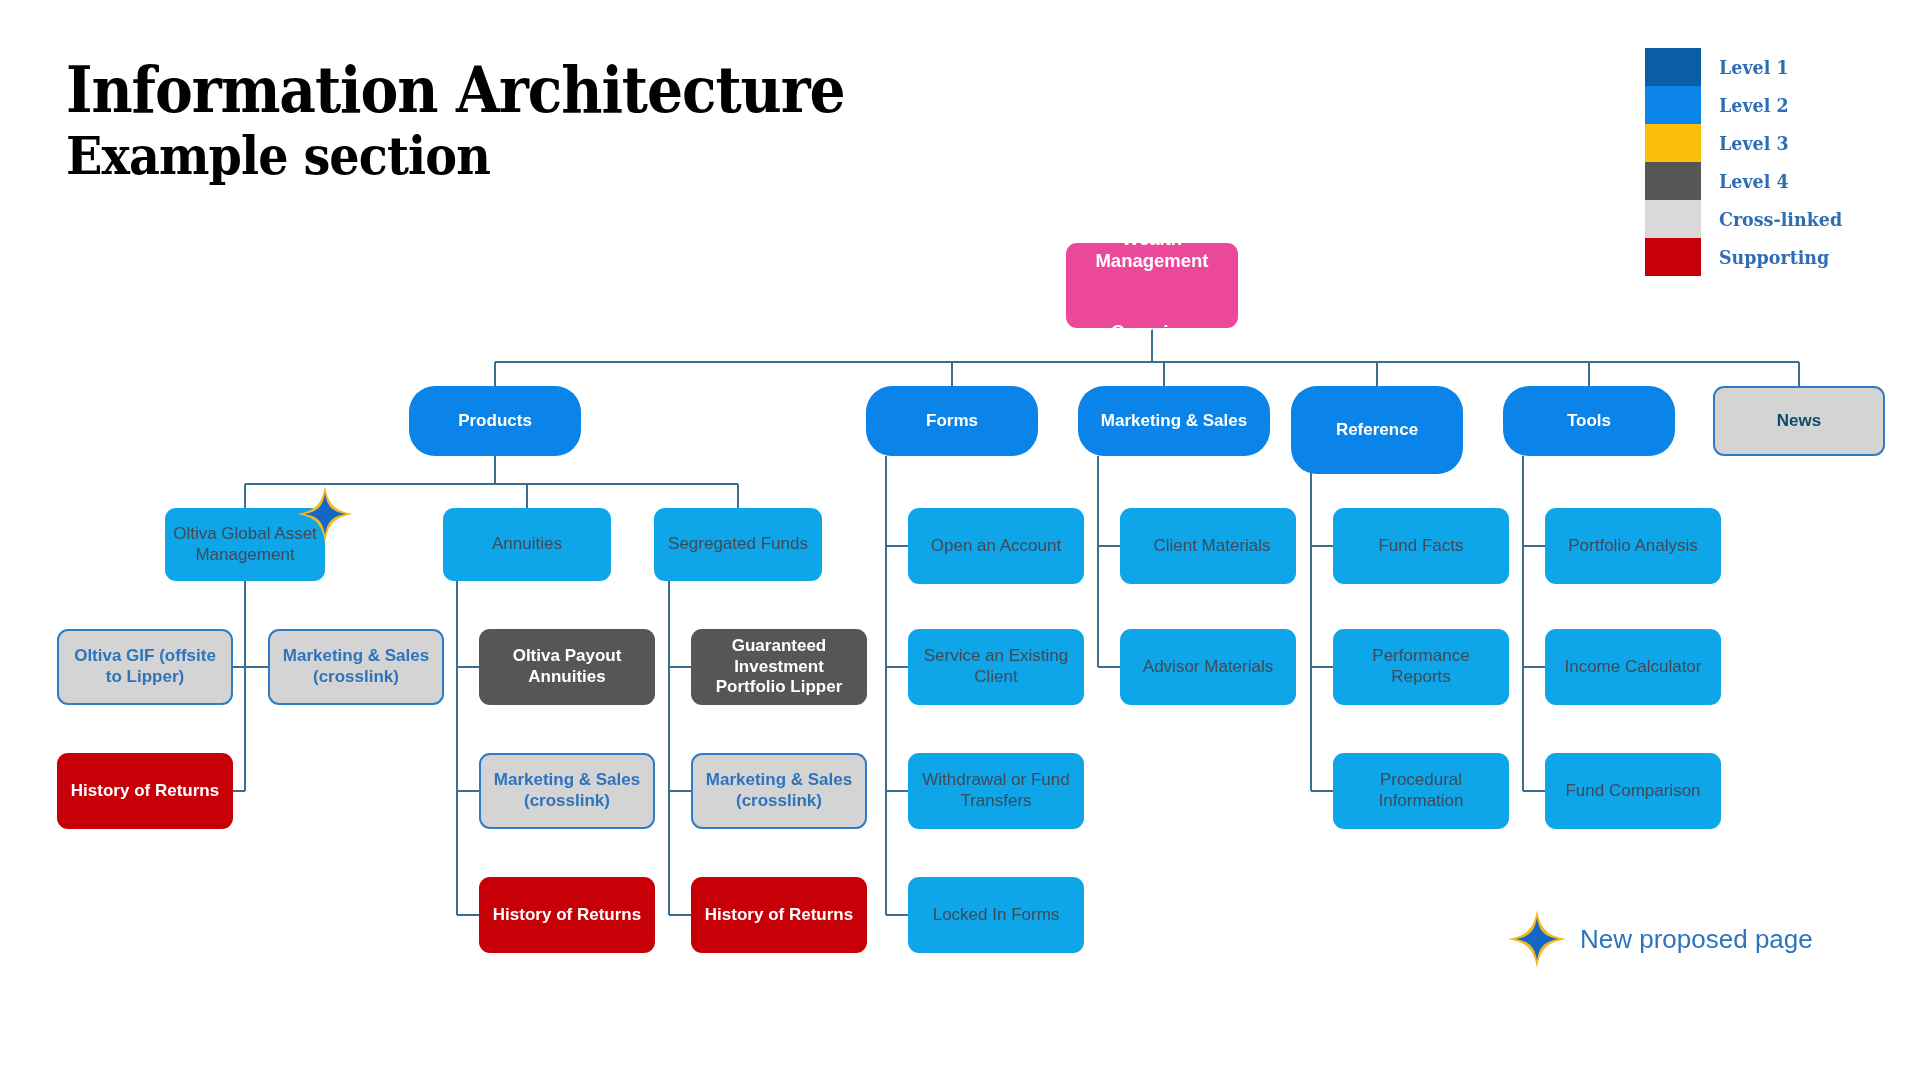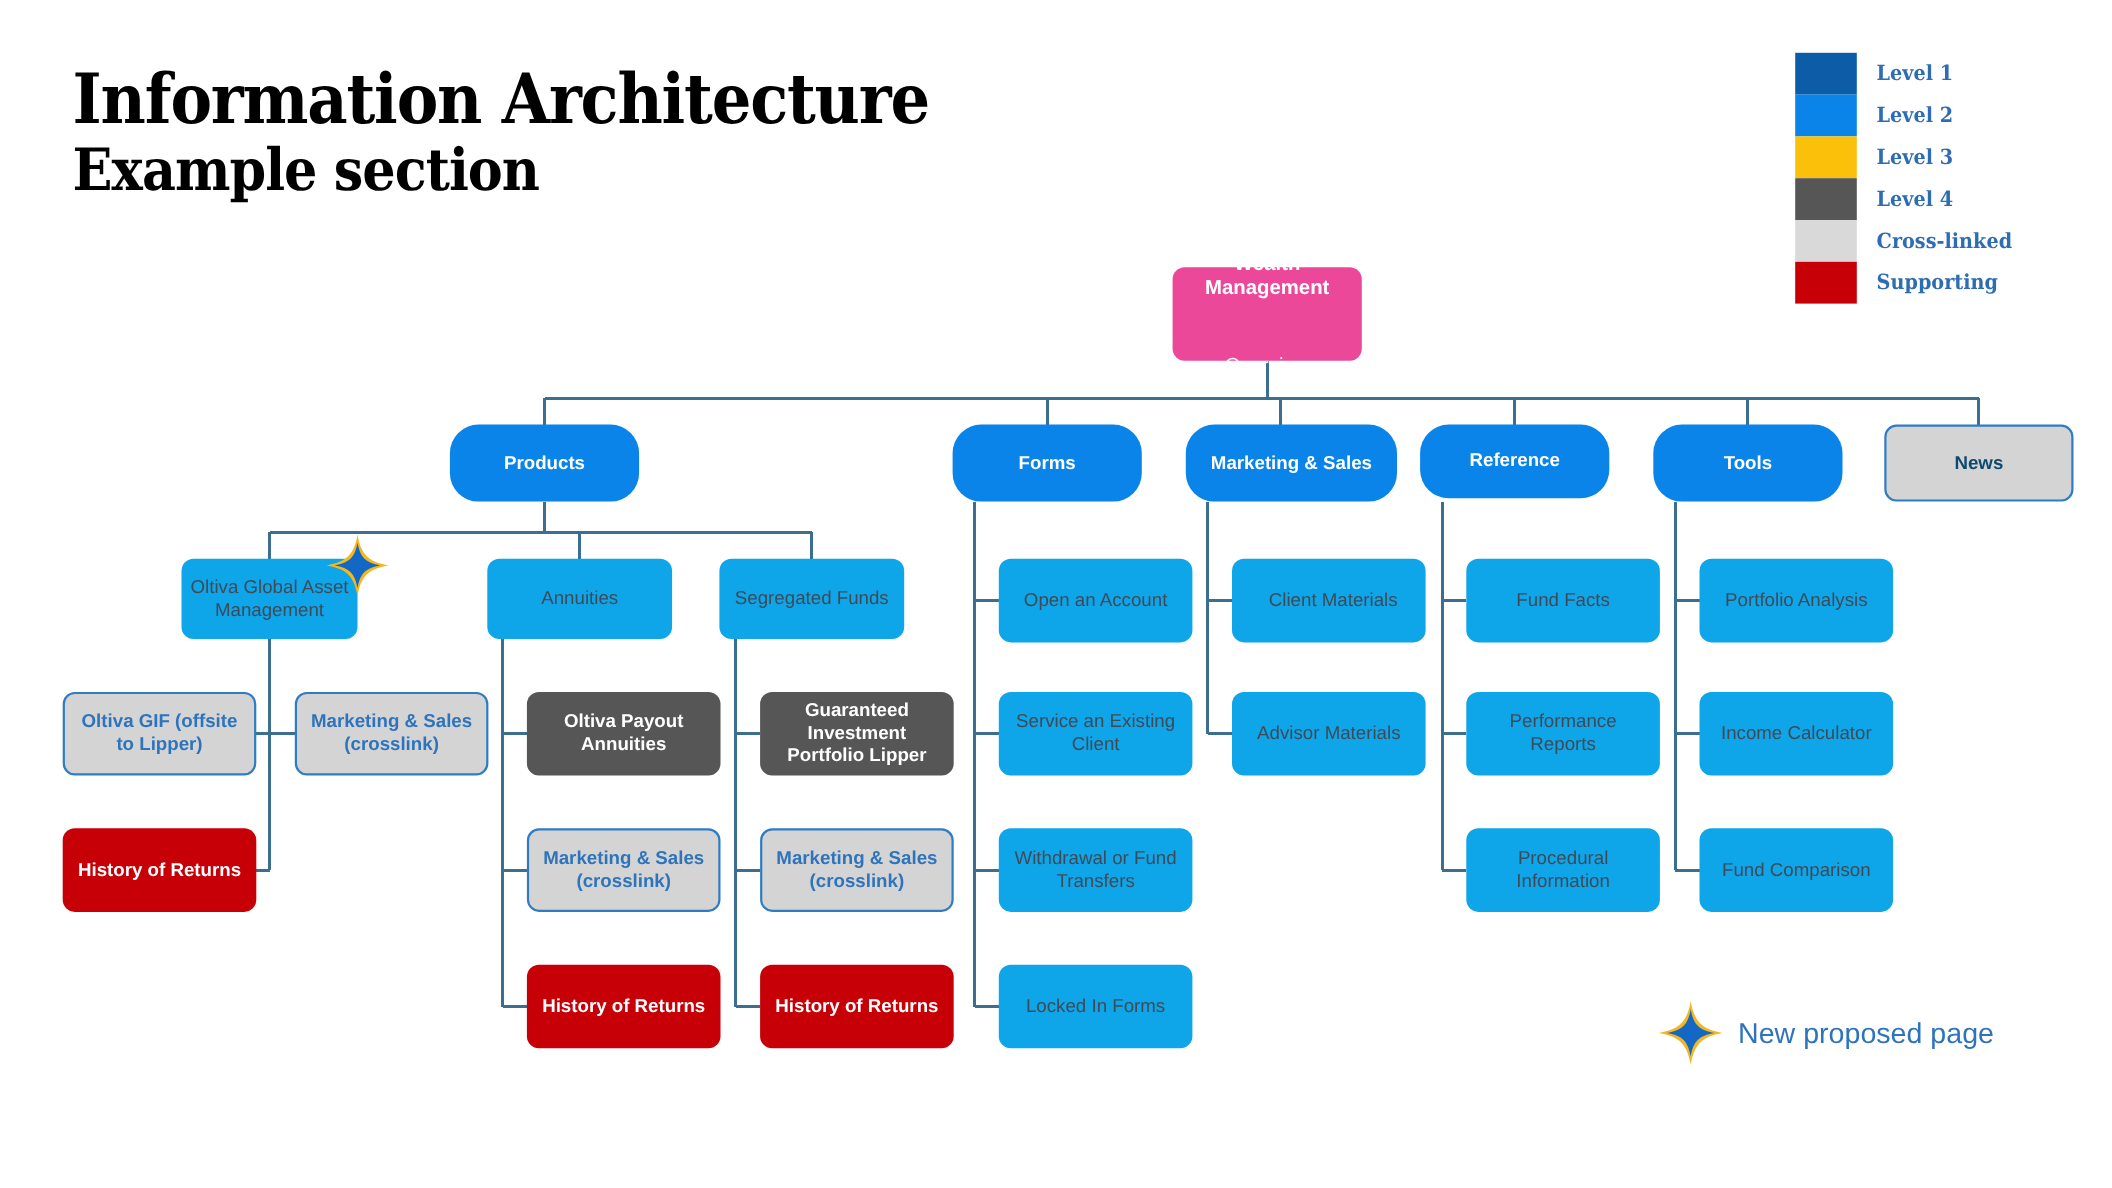--- a/index.html
+++ b/index.html
@@ -54,20 +54,21 @@
   
   #legend {
     position: absolute;
     left: 1632px;
     top: 48px;
   }
   .legend-row {
     display: flex;
     align-items: center;
     height: 38px;
+    margin-left: 13px;
   }
   .legend-swatch {
     width: 56px;
     height: 38px;
     flex: 0 0 56px;
   }
   .legend-label {
     margin-left: 18px;
     font-family: "DejaVu Serif", "Liberation Serif", serif;
     font-weight: bold;
@@ -102,21 +103,21 @@
     z-index: 3;
   }
   .node .label { display: block; }
 
   .lvl1 {
     background: #ec4899;
     color: #ffffff;
     font-size: 18.5px;
     font-weight: bold;
   }
-  .lvl1 .sub { font-weight: normal; margin-top: 48px; }
+  .lvl1 .sub { font-weight: bold; margin-top: 48px; }
 
   .lvl2 {
     background: #0A84E8;
     color: #ffffff;
     font-size: 17px;
     font-weight: bold;
     border-radius: 26px;
   }
 
   .lvl3 {
@@ -278,21 +279,21 @@
       </div>
       <div class="node lvl2" style="left: 409px; top: 386px; width: 172px; height: 70px;">
         <span class="label">Products</span>
       </div>
       <div class="node lvl2" style="left: 866px; top: 386px; width: 172px; height: 70px;">
         <span class="label">Forms</span>
       </div>
       <div class="node lvl2" style="left: 1078px; top: 386px; width: 192px; height: 70px;">
         <span class="label">Marketing &amp; Sales</span>
       </div>
-      <div class="node lvl2" style="left: 1291px; top: 386px; width: 172px; height: 67px;">
+      <div class="node lvl2" style="left: 1291px; top: 386px; width: 172px; height: 88px;">
         <span class="label">Reference</span>
       </div>
       <div class="node lvl2" style="left: 1503px; top: 386px; width: 172px; height: 70px;">
         <span class="label">Tools</span>
       </div>
       <div class="node newsnode" style="left: 1713px; top: 386px; width: 172px; height: 70px;">
         <span class="label">News</span>
       </div>
       <div class="node lvl3" style="left: 165px; top: 508px; width: 160px; height: 73px;">
         <span class="label">Oltiva Global Asset Management</span>

